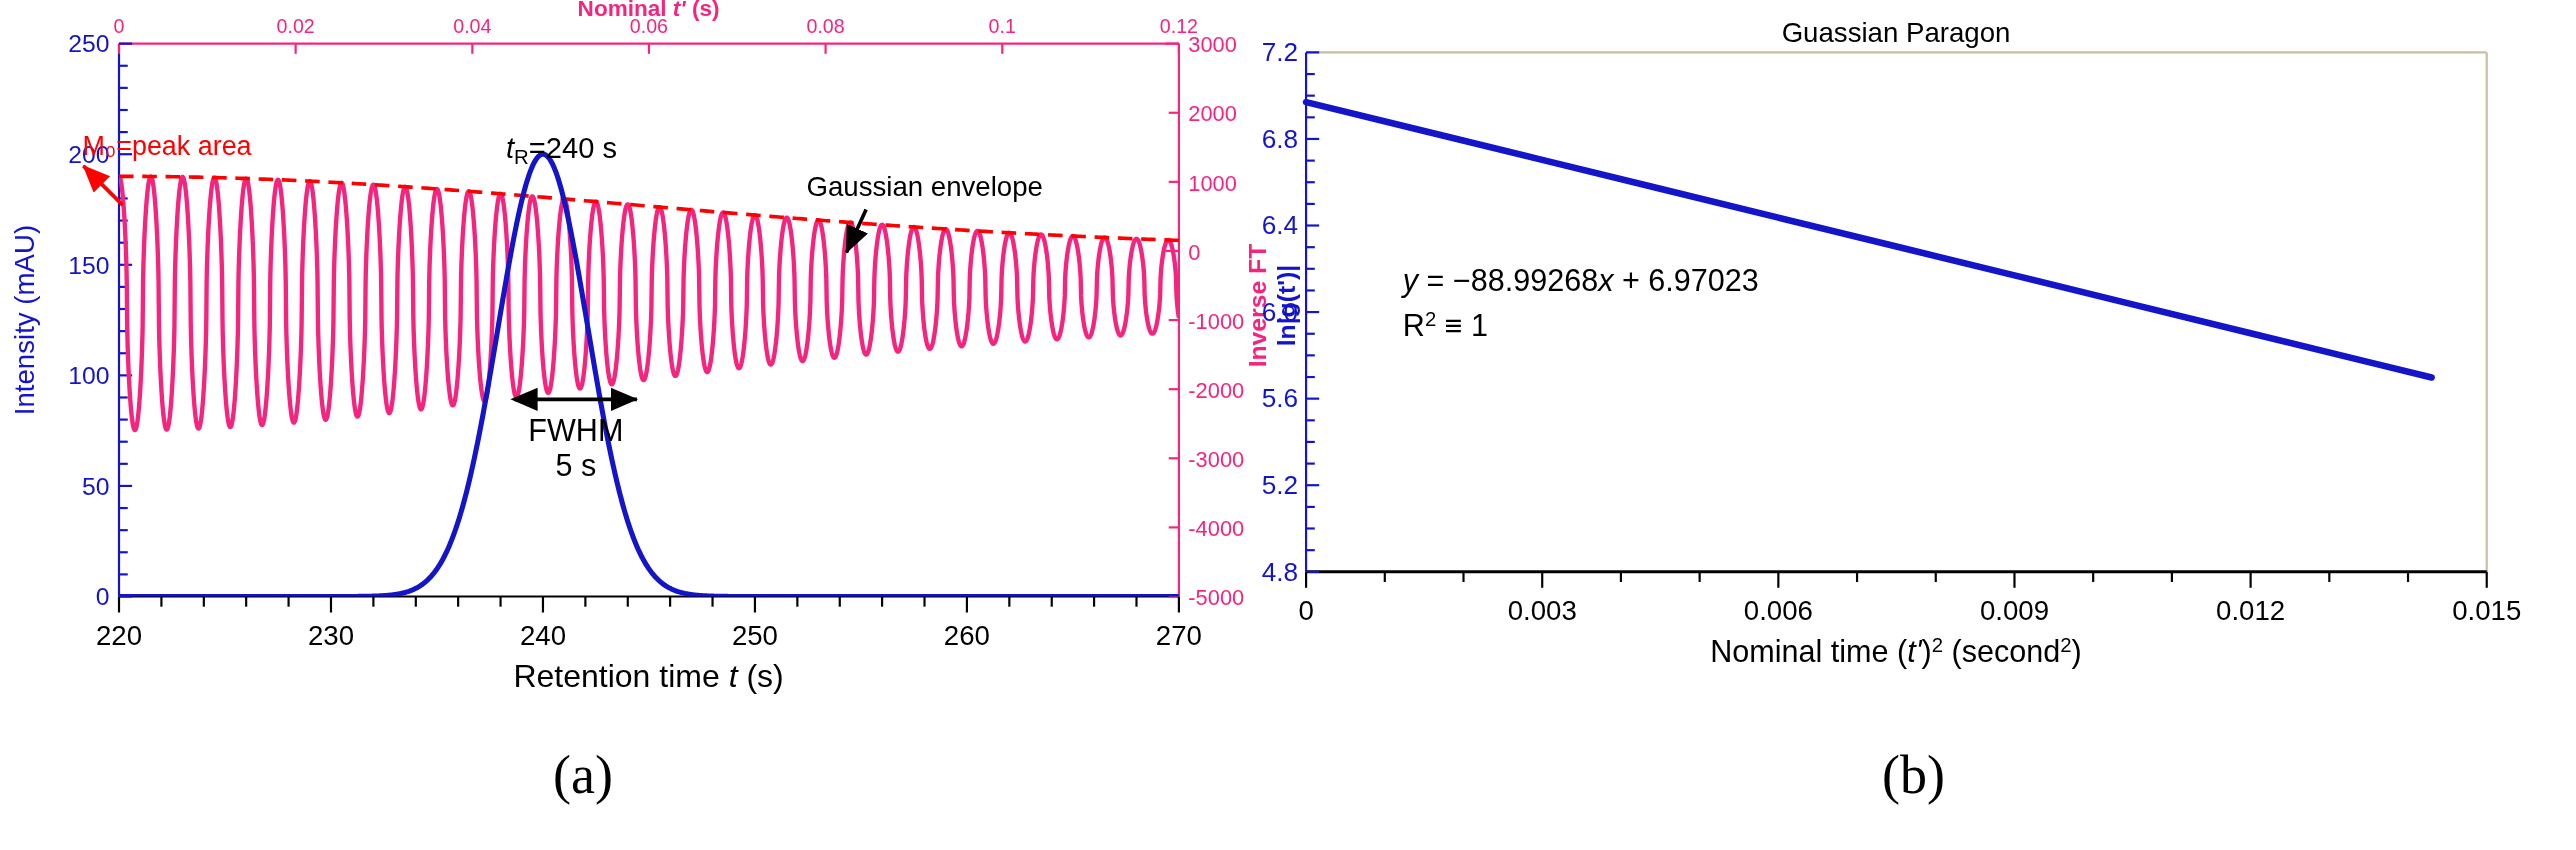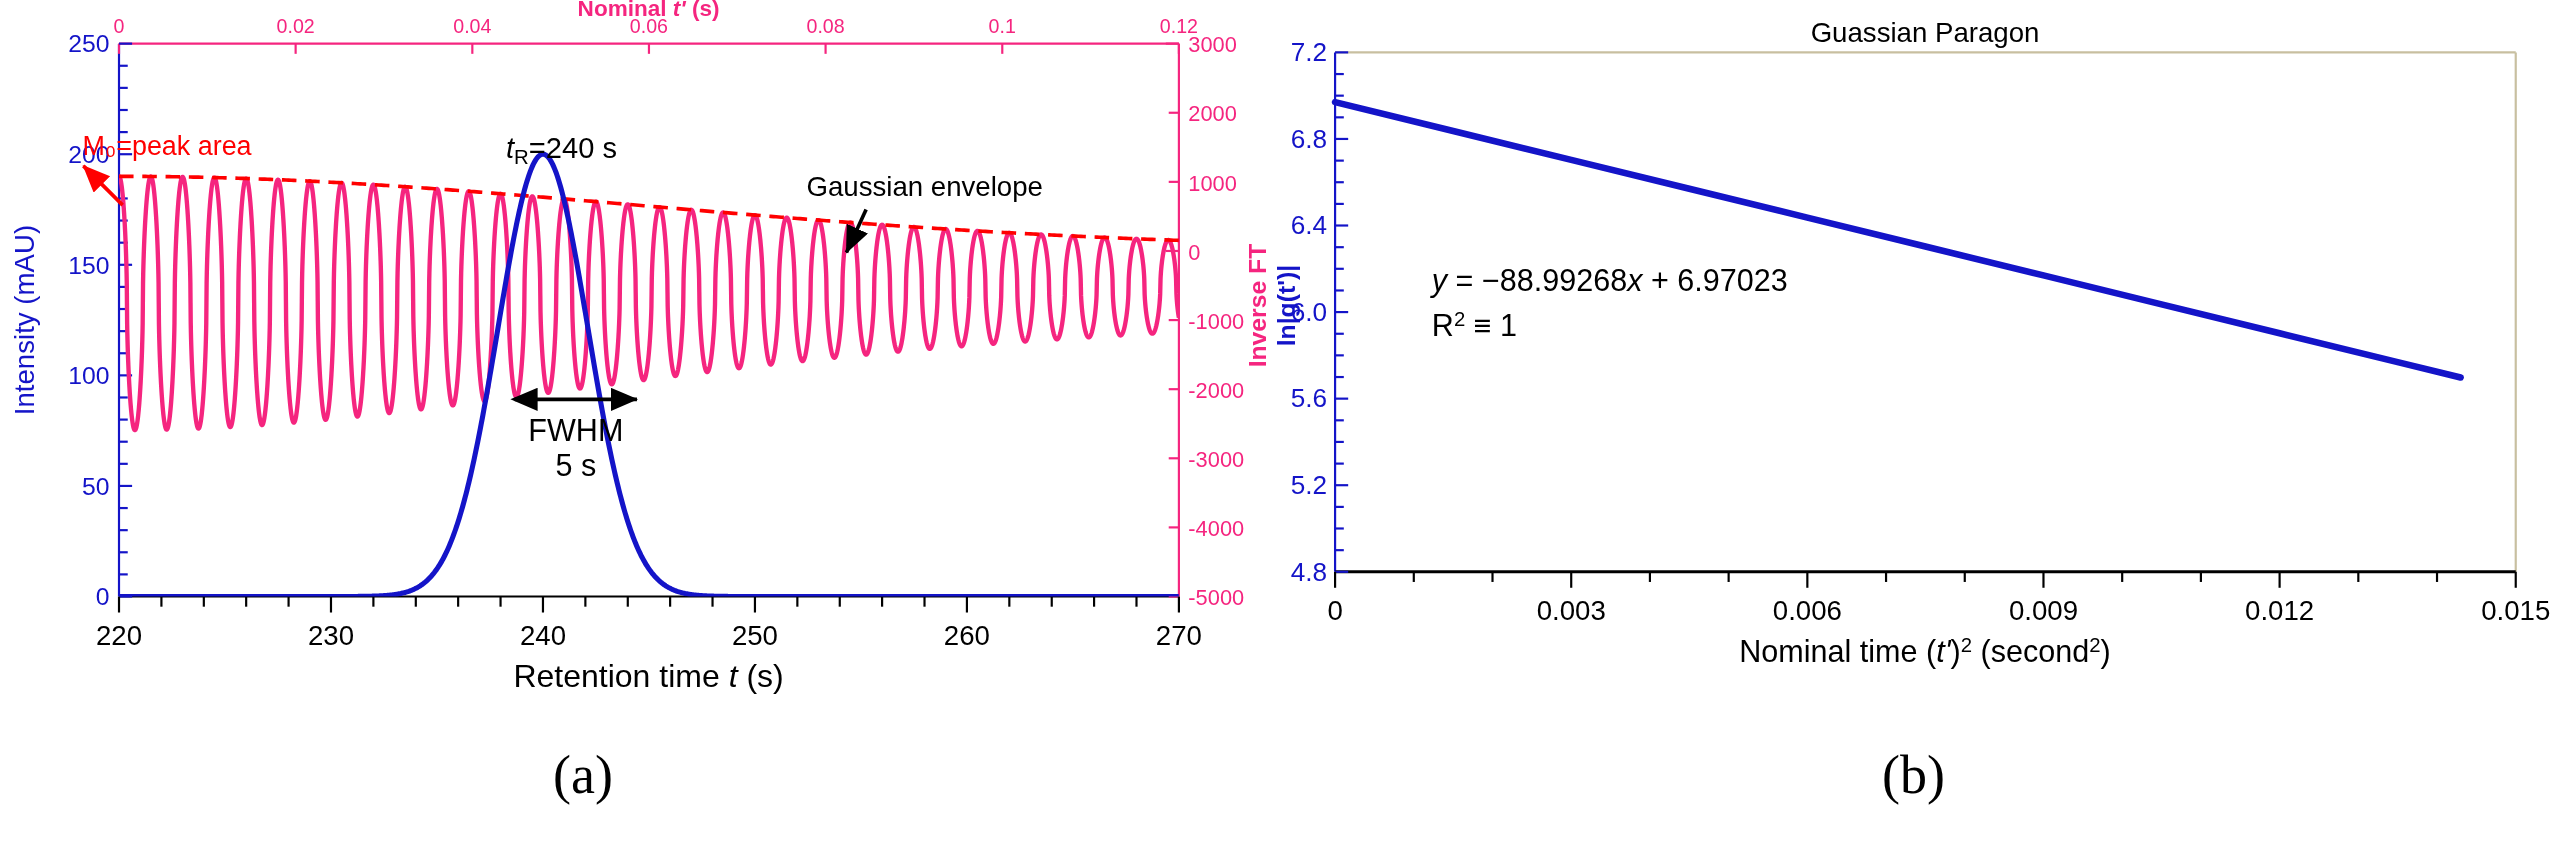--- a/index.html
+++ b/index.html
@@ -1,20 +1,20 @@
 <!DOCTYPE html>
 <html style="font-size:11.6px"><head>
 <meta charset="utf-8">
 <style>
   html,body{margin:0;padding:0;background:#ffffff;}
   body{width:2576px;height:850px;font-family:"Liberation Sans",sans-serif;overflow:hidden;}
   .figure{position:relative;width:2576px;height:850px;}
   .panel{position:absolute;top:0;}
   .panel-a{left:0;width:1303px;height:850px;}
-  .panel-b{left:1286px;width:1273px;height:688px;}
+  .panel-b{left:1257px;width:1273px;height:688px;}
   svg{display:block;}
   .caption{position:absolute;font-family:"Liberation Serif",serif;font-size:54px;color:#000;}
   .cap-a{left:553px;top:744px;}
   .cap-b{left:1882px;top:744px;}
 </style>
 </head>
 <body>
 
 <div class="figure">
 

